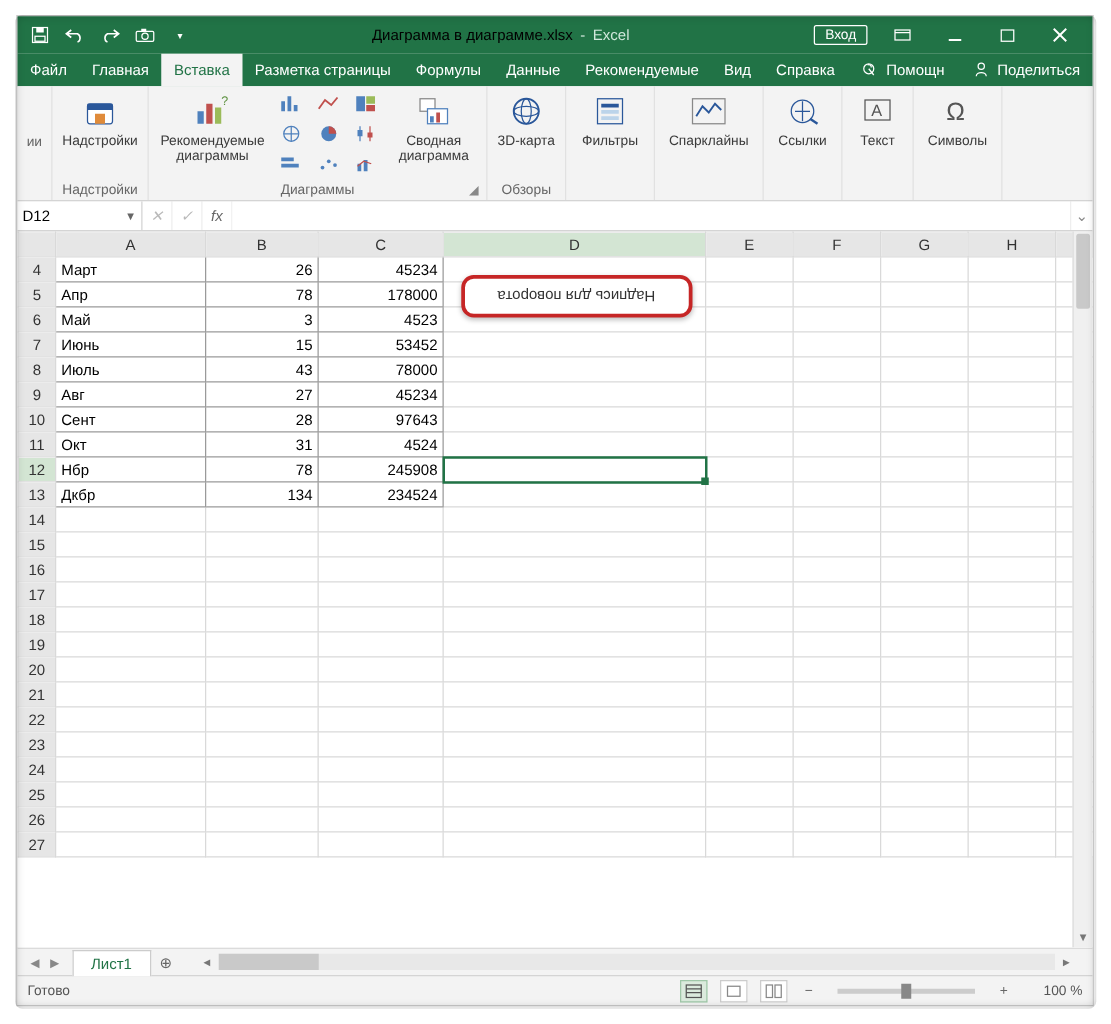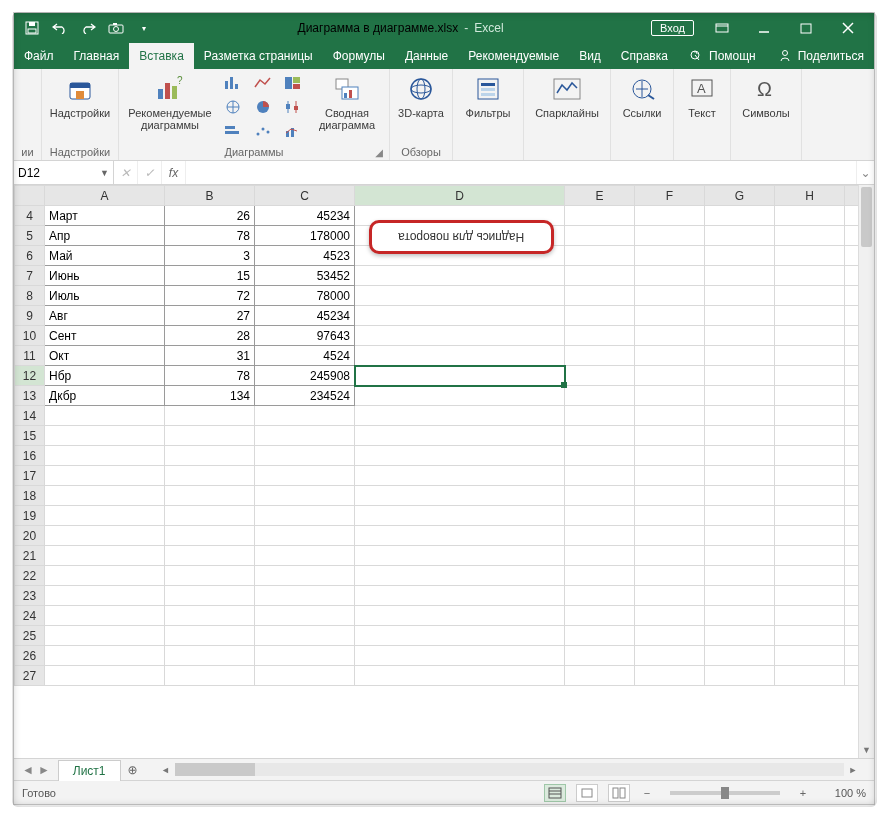--- a/index.html
+++ b/index.html
@@ -30,21 +30,21 @@
 .rgroup { border-right: 1px solid #e1e1e1; display: flex; flex-direction: column; align-items: center; justify-content: space-between; padding: 4px 6px 2px; }
 .rgroup .buttons { display: flex; gap: 6px; align-items: flex-start; }
 .bigbtn { width: 64px; display: flex; flex-direction: column; align-items: center; gap: 2px; font-size: 11px; text-align: center; line-height: 1.1; color: #3b3b3b; }
 .bigbtn .ico { width: 32px; height: 32px; display: flex; align-items: center; justify-content: center; }
 .grplabel { font-size: 11px; color: #666; padding-top: 2px; }
 .smallstack { display: flex; flex-direction: column; gap: 4px; }
 .smallrow { display: flex; gap: 6px; }
 .smic { width: 24px; height: 20px; display: flex; align-items: center; justify-content: center; }
 .launcher { position: absolute; right: 4px; bottom: 2px; width: 12px; height: 12px; color: #888; font-size: 10px; display:flex; align-items:center; justify-content:center;}
 .rgroup.rel { position: relative; }
-.cutleft { width: 28px; border-right: 1px solid #e1e1e1; display:flex; flex-direction:column; align-items:center; justify-content:flex-end; padding-bottom:2px;}
+.cutleft { width: 28px; border-right: 1px solid #e1e1e1; display:flex; flex-direction:column; align-items:center; justify-content:center; padding-bottom:2px;}
 .cutleft .lbl{ font-size:11px; color:#666;}
 
 .namebox-row { height: 24px; border-bottom: 1px solid #d4d4d4; display: flex; align-items: stretch; background: #fff; }
 .namebox { width: 100px; border-right: 1px solid #d4d4d4; display: flex; align-items: center; padding: 0 4px; font-size: 12px; }
 .namebox .dd { margin-left: auto; color: #666; font-size: 9px; }
 .fx-cancel, .fx-ok, .fx-label { width: 24px; display: flex; align-items: center; justify-content: center; color: #b9b9b9; border-right: 1px solid #eee; font-style: italic; }
 .fx-label { color: #666; font-style: italic; }
 .formula-input { flex: 1; padding: 0 6px; font-size: 12px; outline: none; border: none; }
 .fx-expand { width: 18px; display:flex; align-items:center; justify-content:center; color:#888; border-left:1px solid #eee;}
 
@@ -476,21 +476,21 @@
               <td></td>
               <td></td>
               <td></td>
               <td></td>
               <td></td>
               <td></td>
             </tr>
             <tr>
               <th class="rowhdr">8</th>
               <td class="datacell txt" style="border-color: rgb(154, 154, 154);">Июль</td>
-              <td class="datacell num" style="border-color: rgb(154, 154, 154);">72</td>
+              <td class="datacell num" style="border-color: rgb(154, 154, 154);">43</td>
               <td class="datacell num" style="border-color: rgb(154, 154, 154); padding-left: 12px;">78000</td>
               <td></td>
               <td></td>
               <td></td>
               <td></td>
               <td></td>
               <td></td>
             </tr>
             <tr>
               <th class="rowhdr">9</th>

